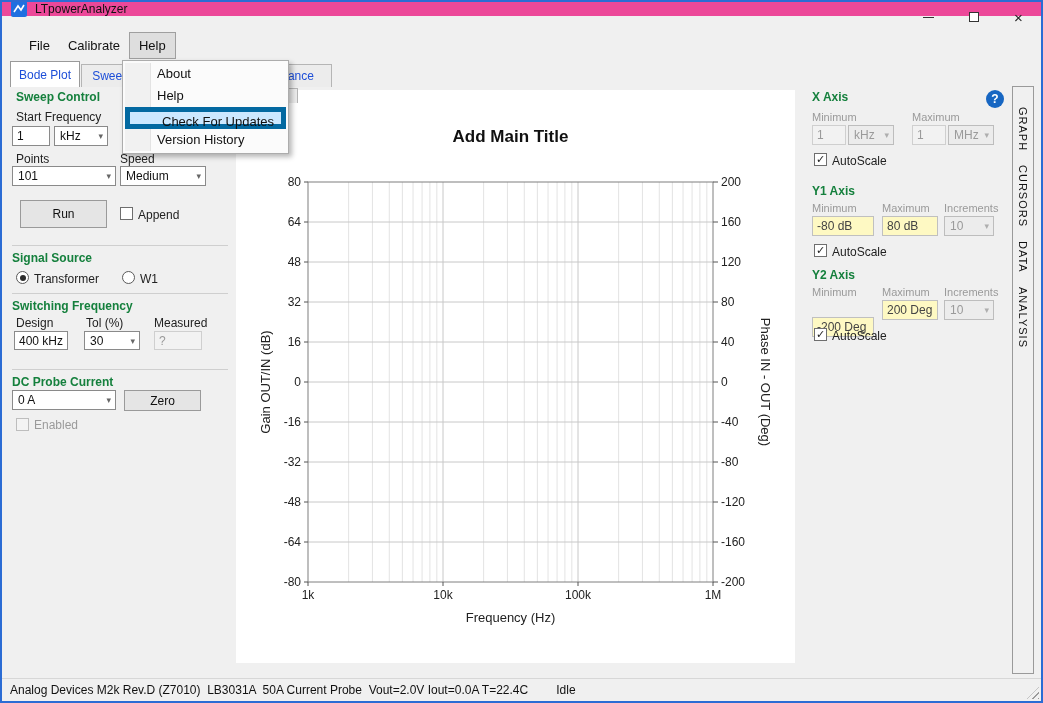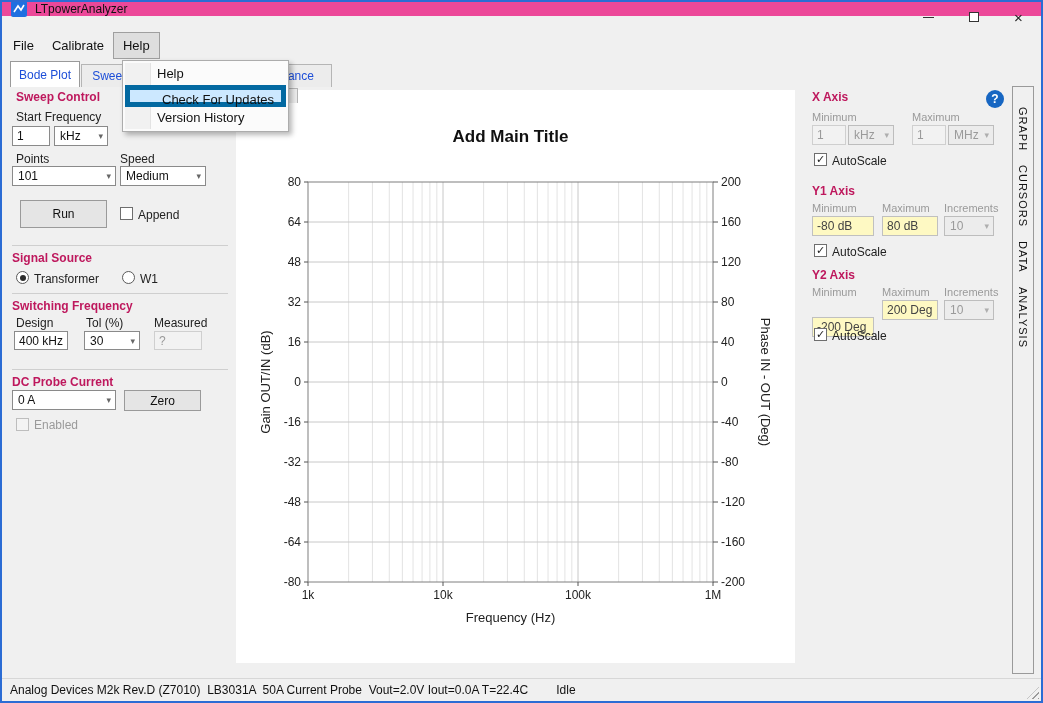--- a/index.html
+++ b/index.html
@@ -12,33 +12,33 @@
   .titlebar{position:absolute;left:0;top:0;right:0;height:14px;background:#ec4899;display:flex;align-items:center}
   .app-icon{width:16px;height:16px;margin:0 8px 0 9px}
   .title-text{font-size:12px;color:#111}
   .win-controls{position:absolute;right:0;top:0;height:30px;display:flex}
   .win-btn{width:45px;height:30px;display:flex;align-items:center;justify-content:center;color:#333}
   .min-glyph{width:11px;height:1px;background:#333}
   .max-glyph{width:10px;height:10px;border:1px solid #333;background:#fff}
   .close-glyph{font-size:15px;line-height:1;color:#222}
 
   
-  .menubar{position:absolute;left:0;top:30px;right:0;height:27px;background:#f0f0f0;display:flex;align-items:stretch;padding-left:2px}
+  .menubar{position:absolute;left:16px;top:30px;right:0;height:27px;background:#f0f0f0;display:flex;align-items:stretch;padding-left:2px}
   .menu-item{padding:0 9px;display:flex;align-items:center;font-size:13px;color:#111}
   .menu-item.open{background:#dedede;border:1px solid #9f9f9f}
 
   
   .tabstrip{position:absolute;left:8px;top:59px;height:26px;display:flex;align-items:flex-end}
   .tab{height:23px;padding:0 8px;background:#ececec;border:1px solid #b5b5b5;border-bottom:none;display:flex;align-items:center;font-size:12px;margin-right:1px;color:#1d4ed8}
   .tab.active{background:#fff;height:26px;border-color:#9a9a9a}
   .tab.wide{min-width:115px;justify-content:center}
   .tab.wider{min-width:135px;justify-content:center}
 
   
-  .group-title{font-weight:bold;font-size:12px;color:#be185d}
+  .group-title{font-weight:bold;font-size:12px;color:#15803d}
   .lbl{font-size:12px;color:#222}
   .lbl-grey{font-size:11px;color:#9a9a9a}
   .tb{height:20px;border:1px solid #8a8a8a;background:#fff;font-family:"Liberation Sans",sans-serif;font-size:12px;color:#111;padding:0 4px;outline:none}
   .tb.disabled{background:#f2f2f2;border-color:#cfcfcf;color:#9a9a9a}
   .tb.greybox{background:#fef9c3;border-color:#c0c0c0;color:#444}
   .combo{height:20px;border:1px solid #8a8a8a;background:#fff;display:flex;align-items:center;justify-content:space-between;padding:0 4px 0 5px;font-size:12px;color:#111}
   .combo .arr{color:#666;font-size:9px;margin-left:3px}
   .combo.disabled{background:#ececec;color:#9a9a9a;border-color:#bdbdbd}
   .combo.disabled .arr{color:#aeaeae}
   .btn{background:#e5e5e5;border:1px solid #9a9a9a;display:flex;align-items:center;justify-content:center;font-size:12px;color:#111}
@@ -322,20 +322,21 @@
 
   <div class="side-strip">
     <span class="side-tab">GRAPH</span>
     <span class="side-tab">CURSORS</span>
     <span class="side-tab">DATA</span>
     <span class="side-tab">ANALYSIS</span>
   </div>
 
   <div class="help-menu">
     <div class="gutter"></div>
+    <div class="menu-entry">About</div>
     <div class="menu-entry">Help</div>
     <div class="menu-entry hl">Check For Updates</div>
     <div class="menu-entry">Version History</div>
   </div>
 
   <div class="statusbar">
     <span class="status-text">Analog Devices M2k Rev.D (Z7010)  LB3031A  50A Current Probe  Vout=2.0V Iout=0.0A T=22.4C</span>
     <span class="status-state">Idle</span>
     <div class="grip"></div>
   </div>

